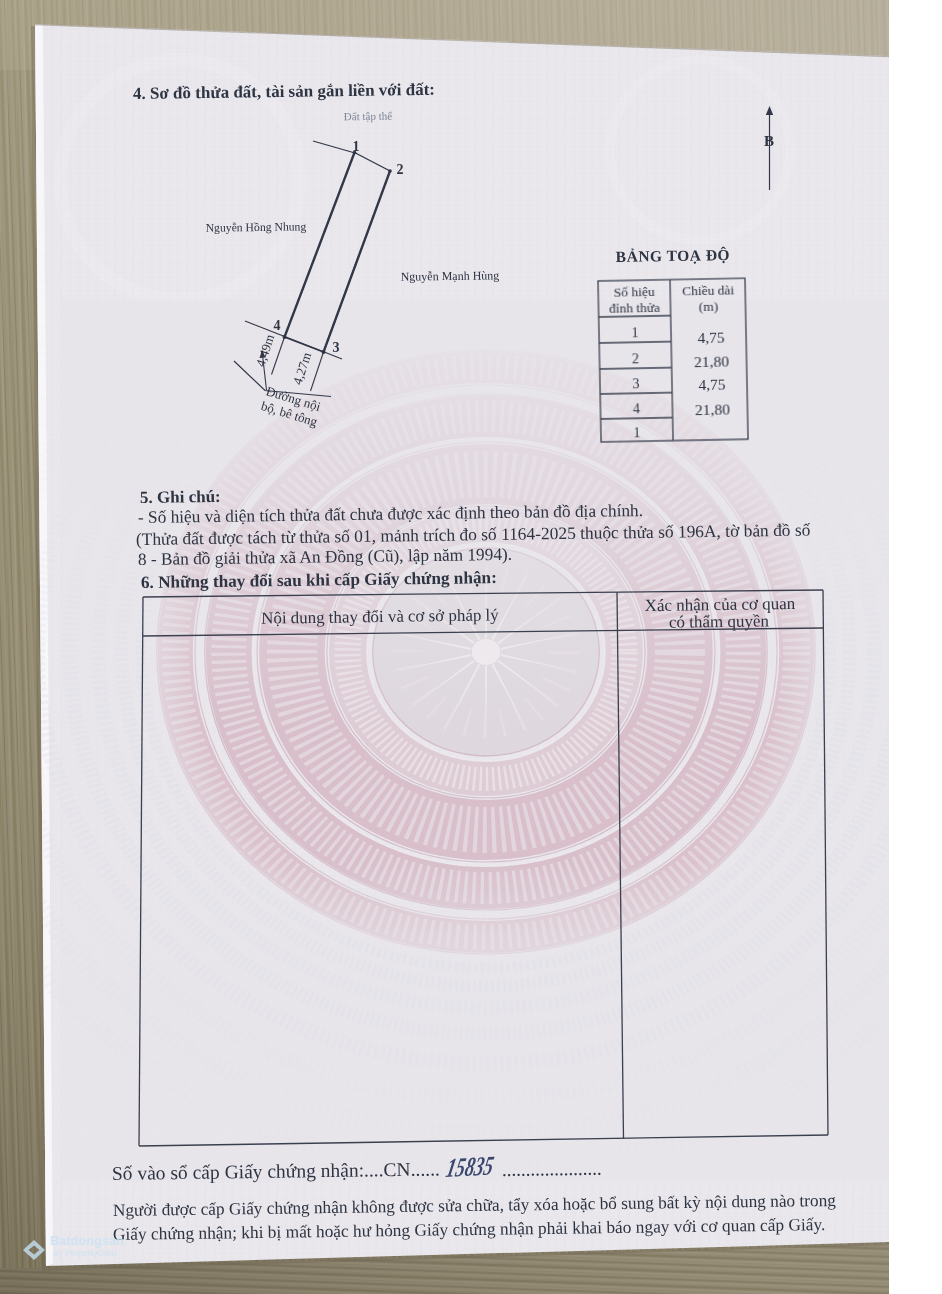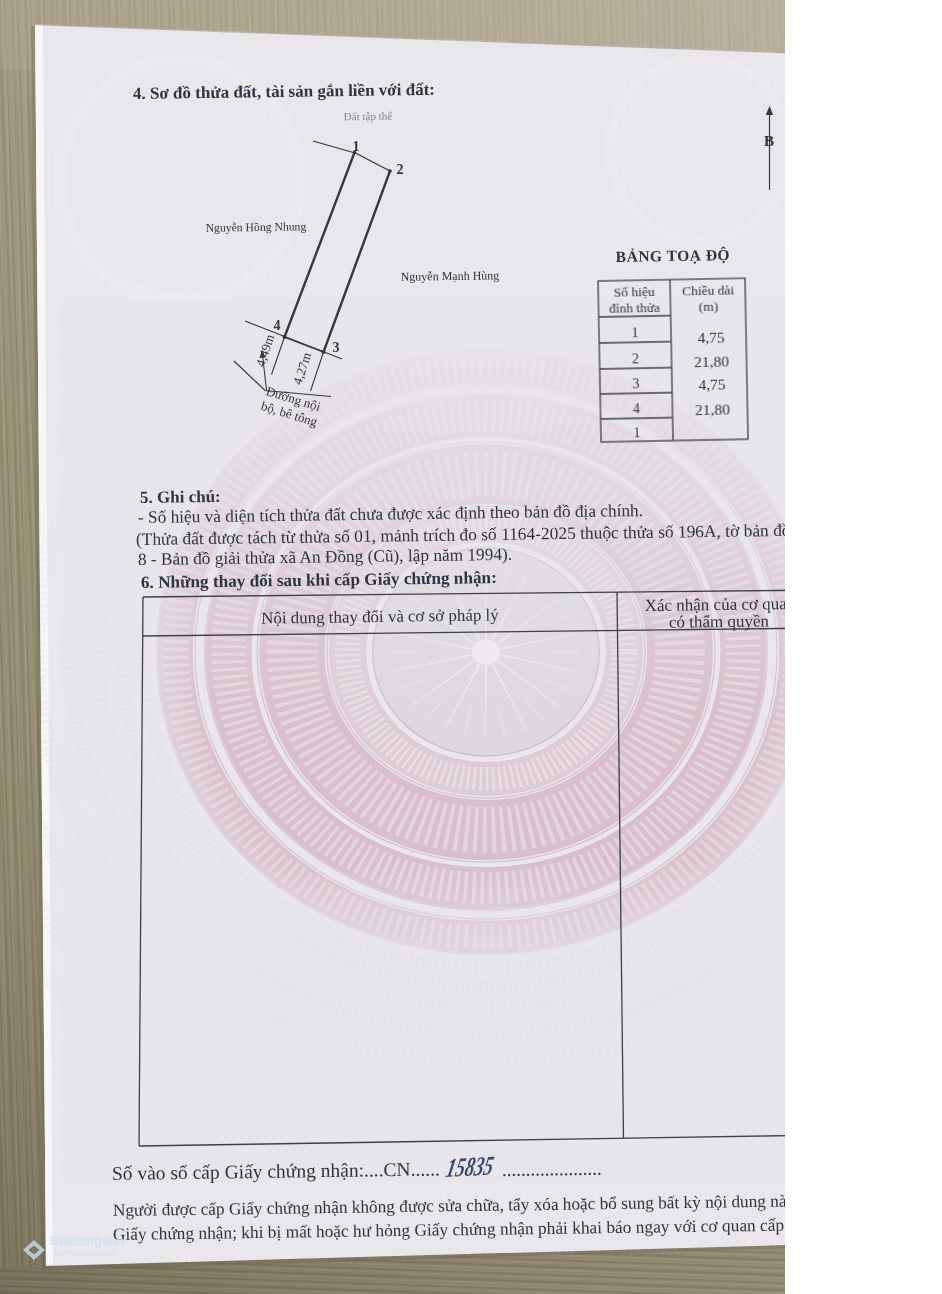--- a/index.html
+++ b/index.html
@@ -1,16 +1,16 @@
 <!DOCTYPE html>
 <html><head>
 <meta charset="utf-8">
 <style>
   html,body{margin:0;padding:0;}
-  #stage{position:relative;width:785px;height:1294px;overflow:hidden;
+  #stage{position:relative;width:889px;height:1294px;overflow:hidden;
     font-family:"Liberation Serif", serif;}
   svg{display:block;}
 </style>
 </head>
 <body>
 <div id="stage">
 <svg width="942" height="1294" viewBox="0 0 942 1294" xmlns="http://www.w3.org/2000/svg">
 <defs>
 
   <pattern id="wood" width="120" height="13" patternUnits="userSpaceOnUse" patternTransform="rotate(88 0 0)">

